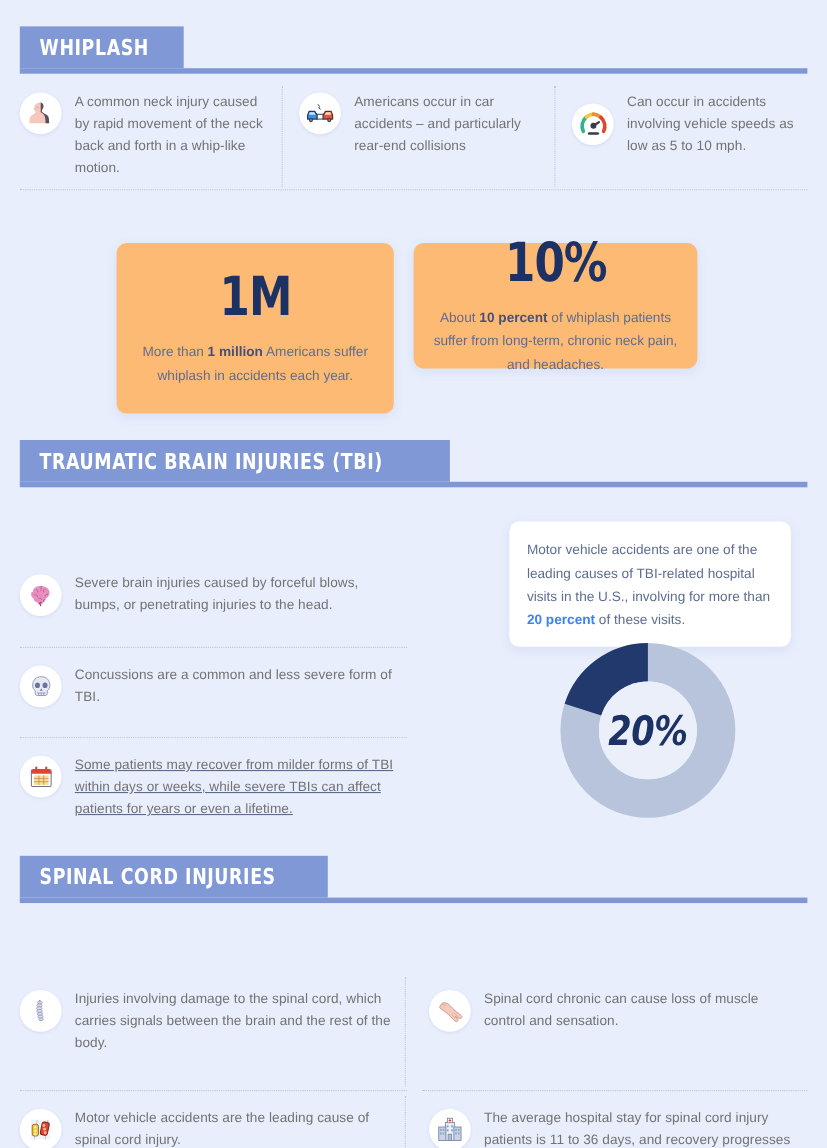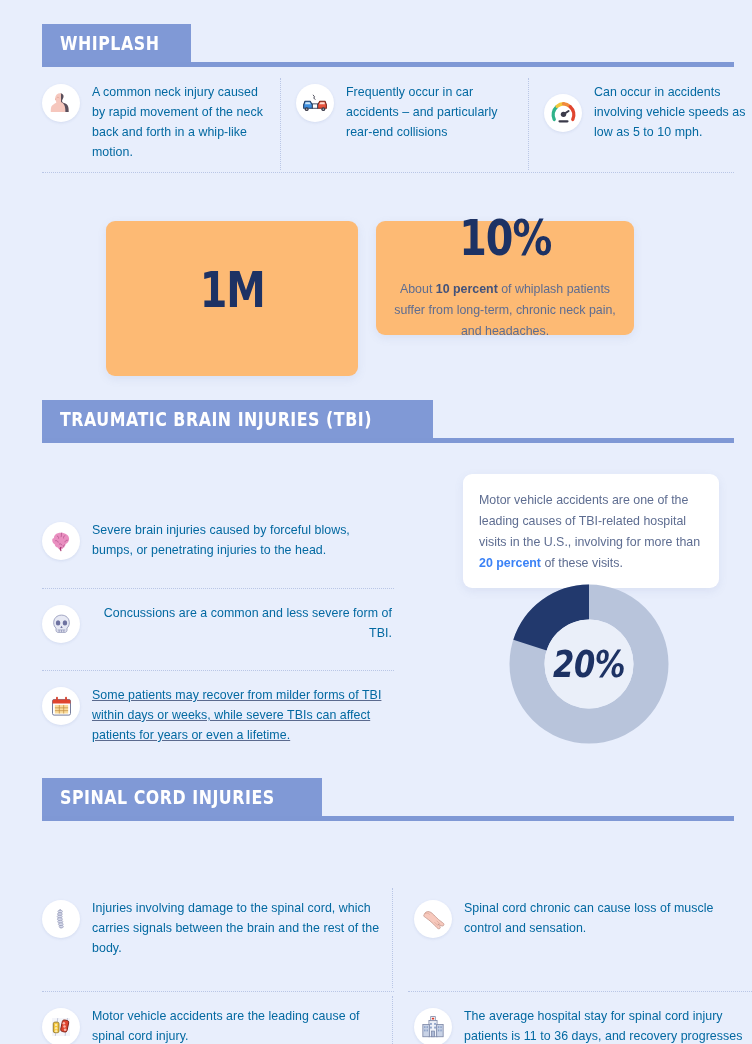--- a/index.html
+++ b/index.html
@@ -13,21 +13,21 @@
     background: #e8eefc;
     font-family: "Liberation Sans", "DejaVu Sans", sans-serif;
     color: #5b6a8e;
     overflow: hidden;
     position: relative;
   }
 
   .page { width: 752px; height: 1044px; position: relative; }
 
   
-  .section { position: absolute; left: 0; width: 752px; padding-left: 24px; }
+  .section { position: absolute; left: 0; width: 752px; }
 
   .sec-head {
     position: relative;
     height: 48px;
     margin: 0 18px 0 18px;
   }
   .sec-head-block {
     position: absolute;
     left: 0; top: 0;
     height: 38px;
@@ -72,21 +72,21 @@
     box-shadow: 0 1px 3px rgba(80,100,160,0.13);
     display: flex;
     align-items: center;
     justify-content: center;
     margin-top: 2px;
   }
   .fact-icon svg { display: block; }
   .fact-text {
     font-size: 12.4px;
     line-height: 20px;
-    color: #0369a1;
+    color: #737373;
     letter-spacing: 0.05px;
   }
 
   
   .dot-h {
     position: absolute;
     height: 0;
     border-top: 1px dotted #b9c6e6;
   }
   .dot-v {
@@ -193,21 +193,21 @@
             <path d="M5.2 15h4.6l1.4 2.4H4.6z" fill="#cfe6f7"></path>
             <path d="M29 18l-1.5-4h-6l-2.5 4v4h10z" fill="#e8533d" stroke="#7a2418" stroke-width="1.2" stroke-linejoin="round"></path>
             <path d="M26.8 15h-4.6l-1.4 2.4h6.6z" fill="#fbdcd2"></path>
             <rect x="13" y="17" width="6" height="5" fill="#fdfdfd" stroke="#2c3c56" stroke-width="1"></rect>
             <circle cx="6.5" cy="23" r="2.2" fill="#3b3b4a"></circle>
             <circle cx="25.5" cy="23" r="2.2" fill="#3b3b4a"></circle>
             <circle cx="6.5" cy="23" r="0.8" fill="#c9ccd4"></circle>
             <circle cx="25.5" cy="23" r="0.8" fill="#c9ccd4"></circle>
           </svg>
         </span>
-        <span class="fact-text">Frequently occur in car accidents – and particularly rear-end collisions</span>
+        <span class="fact-text">Americans occur in car accidents – and particularly rear-end collisions</span>
       </div>
 
       <div class="fact" style="left:520px; top:10px; width:212px;align-items:center;">
         <span class="fact-icon">
           <svg width="27" height="27" viewBox="0 0 32 32">
             <path d="M5 23A13 13 0 0 1 8 8" stroke="#2fb38a" stroke-width="4" fill="none" stroke-linecap="round"></path>
             <path d="M8.5 7.5A13 13 0 0 1 16 4.5" stroke="#f3c63c" stroke-width="4" fill="none" stroke-linecap="round"></path>
             <path d="M16 4.5A13 13 0 0 1 23.6 7.6" stroke="#f08a3c" stroke-width="4" fill="none" stroke-linecap="round"></path>
             <path d="M24 8a13 13 0 0 1 3 15" stroke="#e0452f" stroke-width="4" fill="none" stroke-linecap="round"></path>
             <circle cx="16" cy="17" r="3.2" fill="#3b3b4a"></circle>
@@ -215,20 +215,23 @@
             <rect x="10" y="24" width="12" height="2.6" rx="1.3" fill="#3b3b4a"></rect>
           </svg>
         </span>
         <span class="fact-text">Can occur in accidents involving vehicle speeds as low as 5 to 10 mph.</span>
       </div>
     </div>
   </div>
 
   <div class="stat-card" style="left:106px; top:221px; width:252px; height:155px;">
     <div class="stat-number">1M</div>
+    <div class="stat-desc">
+      <span>More than </span><b>1 million</b><span> Americans suffer whiplash in accidents each year.</span>
+    </div>
   </div>
 
   <div class="stat-card" style="left:376px; top:221px; width:258px; height:114px;">
     <div class="stat-number">10%</div>
     <div class="stat-desc">
       <span>About </span><b>10 percent</b><span> of whiplash patients suffer from long-term, chronic neck pain, and headaches.</span>
     </div>
   </div>
 
   <div class="section" style="top:400px;">
@@ -246,21 +249,21 @@
             <path d="M7 12c0-4 3.4-6.5 8-6.5 5.6 0 10 2.9 10 7.2 0 3.2-1.7 5.1-4 6.3-.4 2.1-1.3 3.6-3 4.3-.5 1.4-1.6 2.2-3.2 2.2-1.5 0-2.6-.8-2.9-2.1-2.4-.4-3.8-1.8-4-4-2-1.1-2.9-3.1-2.9-5.4 0-.8.4-1.6 1-2z" fill="#e98fc0"></path>
             <path d="M16 6c-.6 2 .5 3-.4 4.4M11 9.5c1.2.4 1.8 1.4 1.6 2.6M20 9c-1.3.5-1.9 1.6-1.6 2.9M9 15c1.6-.3 2.7.4 3 1.8M23 14.5c-1.5-.2-2.6.6-2.8 2M13.5 19c1.3-.6 2.5-.1 3 1.2M18.5 22.5c-.5-1.1 0-2.2 1.1-2.7M14 24.5c.4-1.1 1.3-1.6 2.4-1.4" stroke="#b85a92" stroke-width="1" fill="none" stroke-linecap="round"></path>
             <path d="M14.8 23.2c-.4 1.6-.2 2.7.5 3.5" stroke="#a8356f" stroke-width="1.4" fill="none" stroke-linecap="round"></path>
           </svg>
         </span>
         <span class="fact-text">Severe brain injuries caused by forceful blows, bumps, or penetrating injuries to the head.</span>
       </div>
 
       <div class="dot-h" style="left:18px; width:352px; top:140px;"></div>
 
-      <div class="fact" style="left:18px; top:155px; width:350px;text-align:right;">
+      <div class="fact" style="left:18px; top:155px; width:350px;">
         <span class="fact-icon">
           <svg width="25" height="25" viewBox="0 0 32 32">
             <path d="M16 4c-6 0-10 4.2-10 9.8 0 3.3 1.3 5.4 3 6.7v3c0 1.4 1.1 2.5 2.5 2.5h9c1.4 0 2.5-1.1 2.5-2.5v-3c1.7-1.3 3-3.4 3-6.7C26 8.2 22 4 16 4z" fill="#e7e9f4" stroke="#9196b8" stroke-width="1.1"></path>
             <ellipse cx="11.6" cy="14" rx="2.9" ry="3.3" fill="#6e72a0"></ellipse>
             <ellipse cx="20.4" cy="14" rx="2.9" ry="3.3" fill="#6e72a0"></ellipse>
             <path d="M16 17.6l-1.5 2.8h3z" fill="#6e72a0"></path>
             <path d="M11 23h10M13 23v3M16 23v3M19 23v3" stroke="#9196b8" stroke-width="1"></path>
           </svg>
         </span>
         <span class="fact-text">Concussions are a common and less severe form of TBI.</span>

